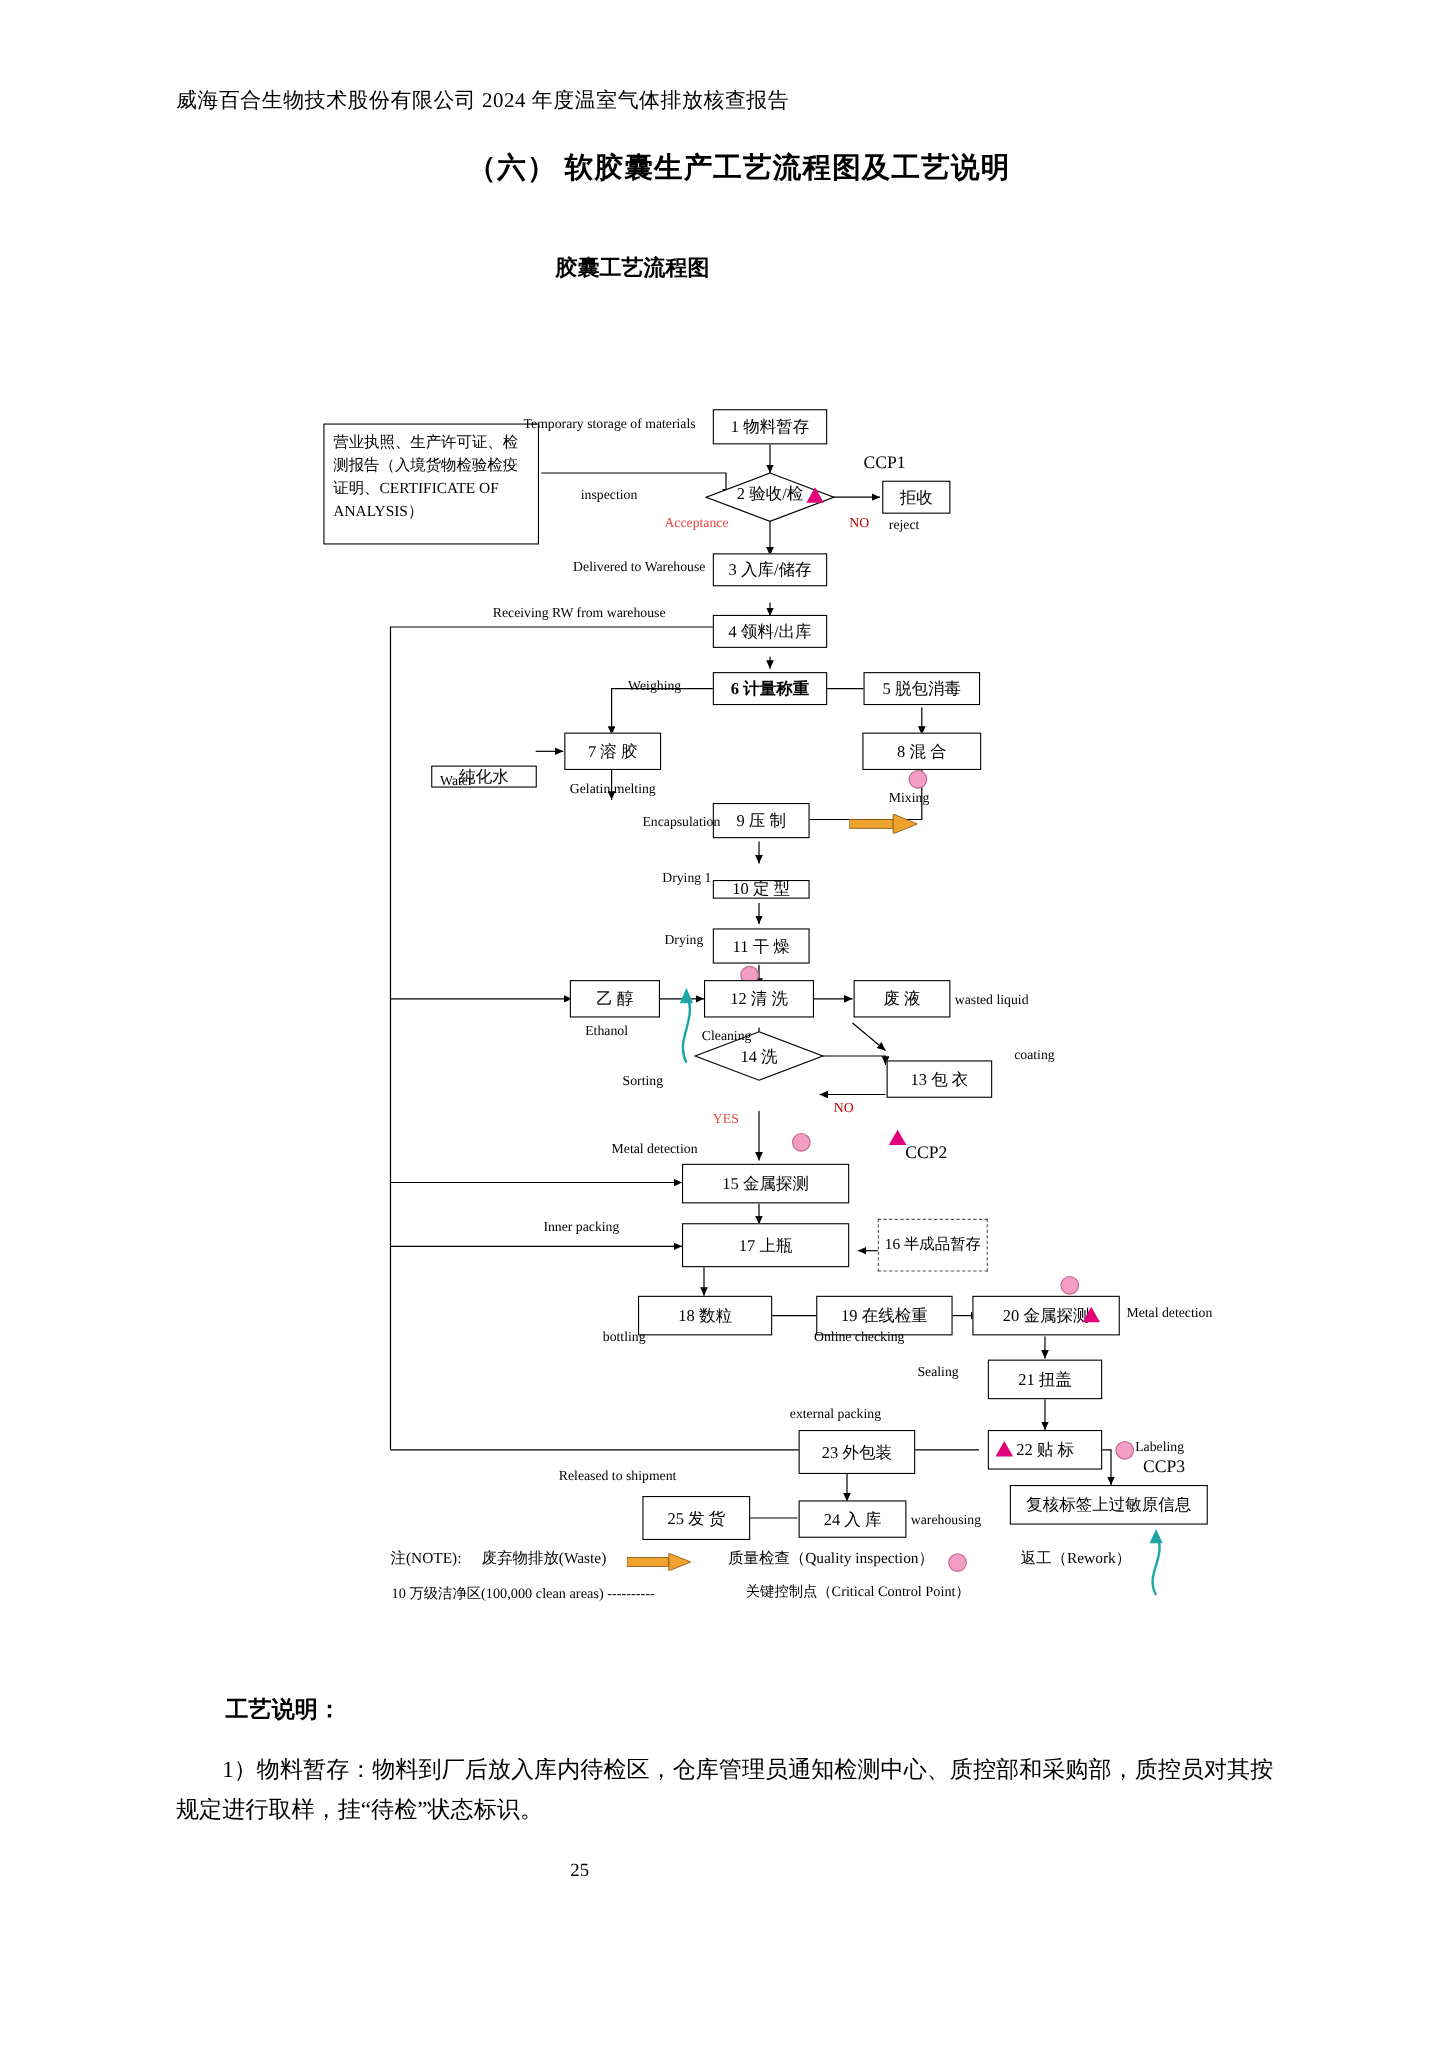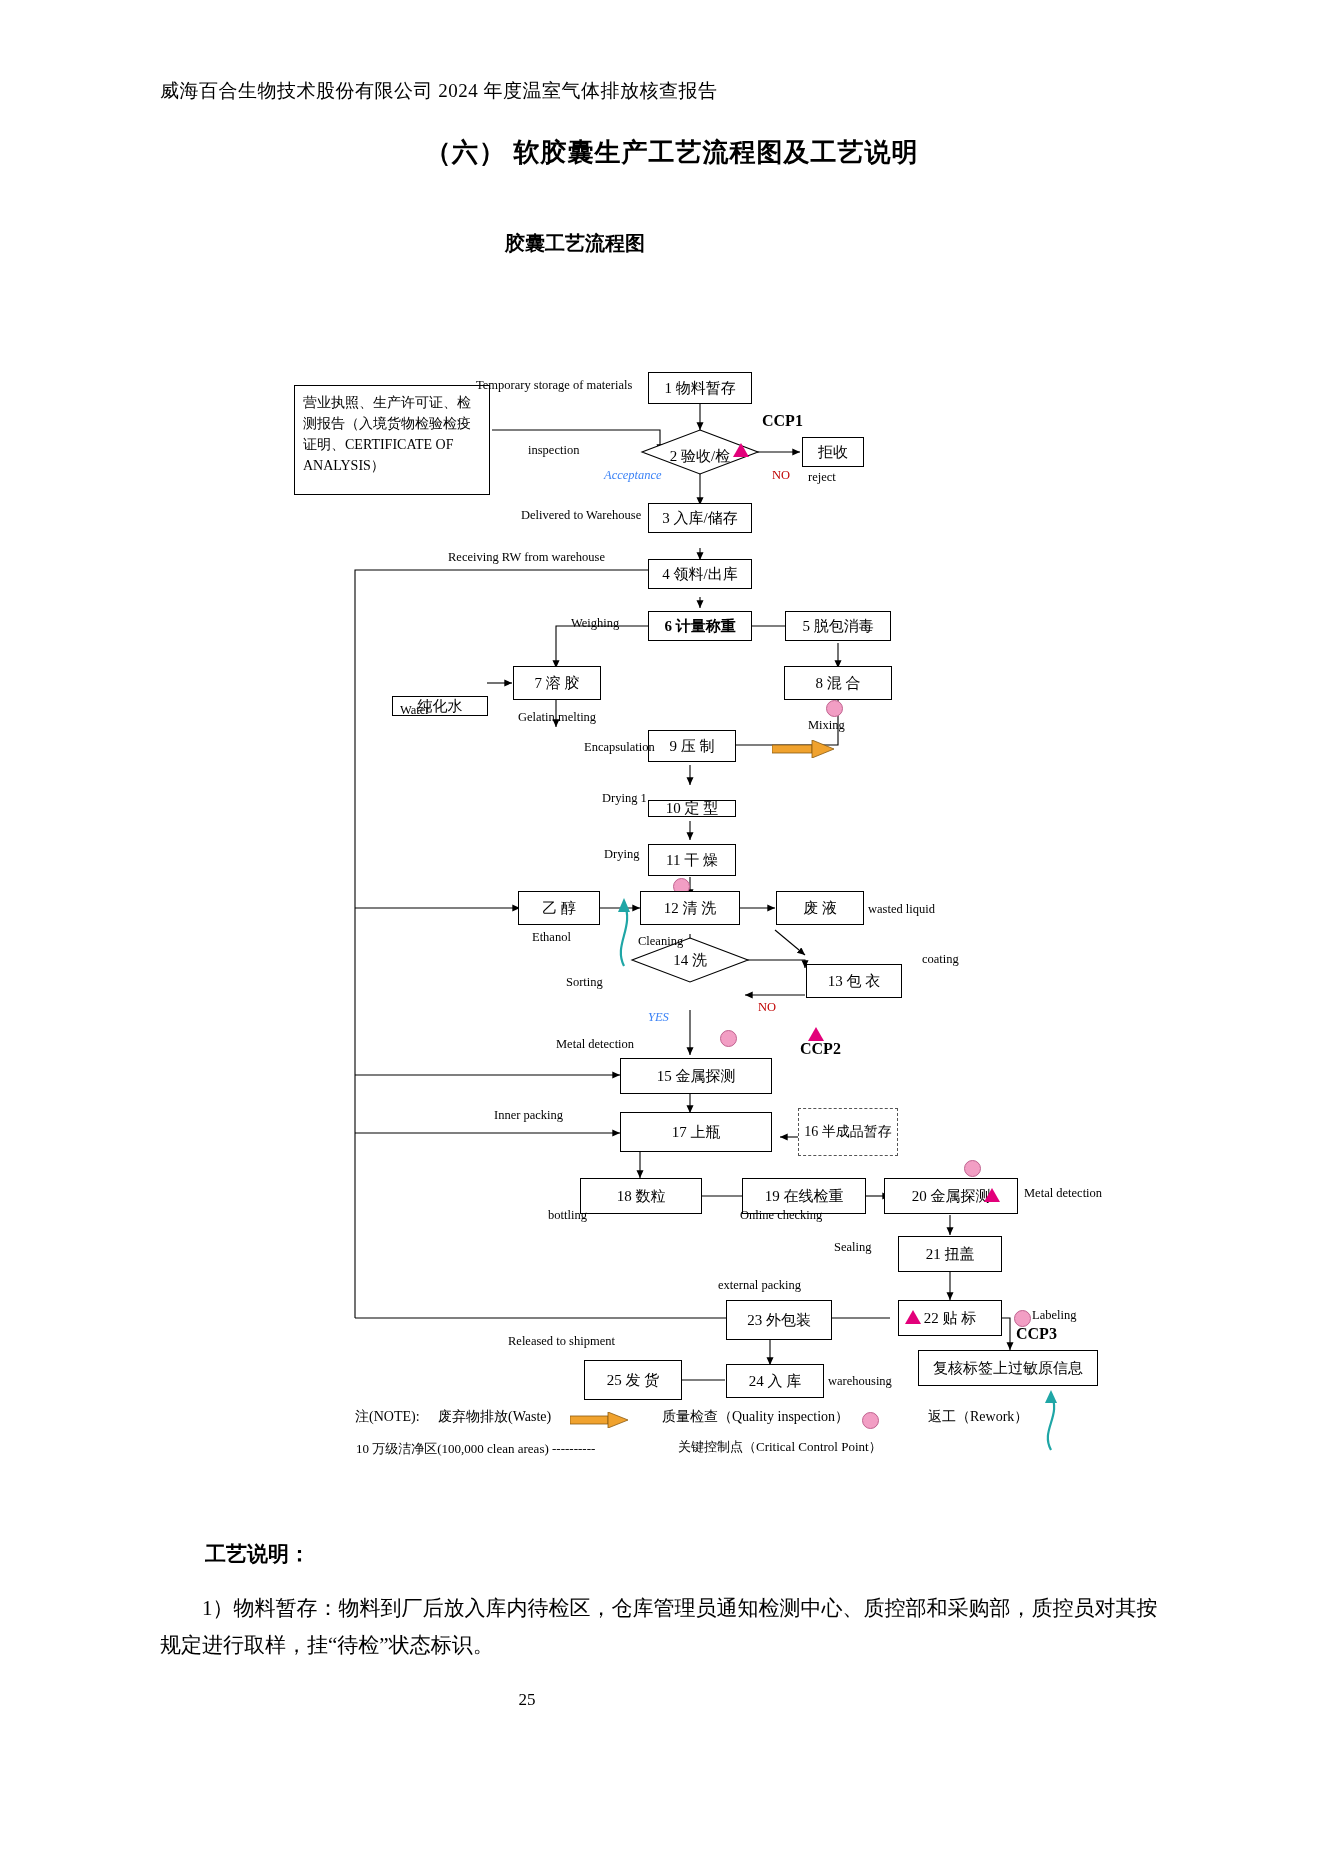--- a/index.html
+++ b/index.html
@@ -34,23 +34,23 @@
     font-size:15px; text-align:center; box-sizing:border-box;
     font-family:"Liberation Serif", serif;
   }
   .node.dashed { border:1px dashed #555; }
   .node.multiline { flex-direction:column; line-height:1.35; }
   .diamond-wrap { position:absolute; }
   .en {
     position:absolute; font-size:12.5px; font-family:"Liberation Serif", serif;
     color:#000; white-space:nowrap;
   }
-  .en.green { color:#3b82f6;font-style:italic; }
+  .en.green { color:#ef4444; }
   .en.red { color:#c00000; }
-  .ccp { position:absolute; font-size:16px; font-weight:bold; }
+  .ccp { position:absolute; font-size:16px; font-weight:normal;margin-left:23px; }
   .qi-dot {
     position:absolute; width:15px; height:15px; border-radius:50%;
     background:#f29ec4; border:1px solid #c0628f;
   }
   .tri {
     position:absolute; width:0; height:0;
     border-left:8px solid transparent; border-right:8px solid transparent;
     border-bottom:14px solid #e2007a;
   }
   .legend { position:absolute; font-size:14px; }
@@ -168,21 +168,21 @@
     </svg>
 
     <div class="node multiline" style="left:294px; top:385px; width:196px; height:110px; font-size:14px; padding:6px 8px; line-height:1.5; justify-content:flex-start; align-items:flex-start; text-align:left;">
       <span>营业执照、生产许可证、检测报告（入境货物检验检疫证明、CERTIFICATE OF ANALYSIS）</span>
     </div>
 
     <div class="node" style="left:648px; top:372px; width:104px; height:32px;">
       <span>1 物料暂存</span>
     </div>
 
-    <div class="diamond-wrap" style="left:648px; top:440px; width:104px; height:26px; display:flex; align-items:flex-end; justify-content:center; font-size:15px;">
+    <div class="diamond-wrap" style="left:648px; top:440px; width:104px; height:26px; display:flex; align-items:flex-start; justify-content:center; font-size:15px;">
       <span>2 验收/检</span>
     </div>
     <div class="tri" style="left:733px; top:443px;"></div>
 
     <div class="node" style="left:802px; top:437px; width:62px; height:30px;">
       <span>拒收</span>
     </div>
 
     <div class="node" style="left:648px; top:503px; width:104px; height:30px;">
       <span>3 入库/储存</span>

